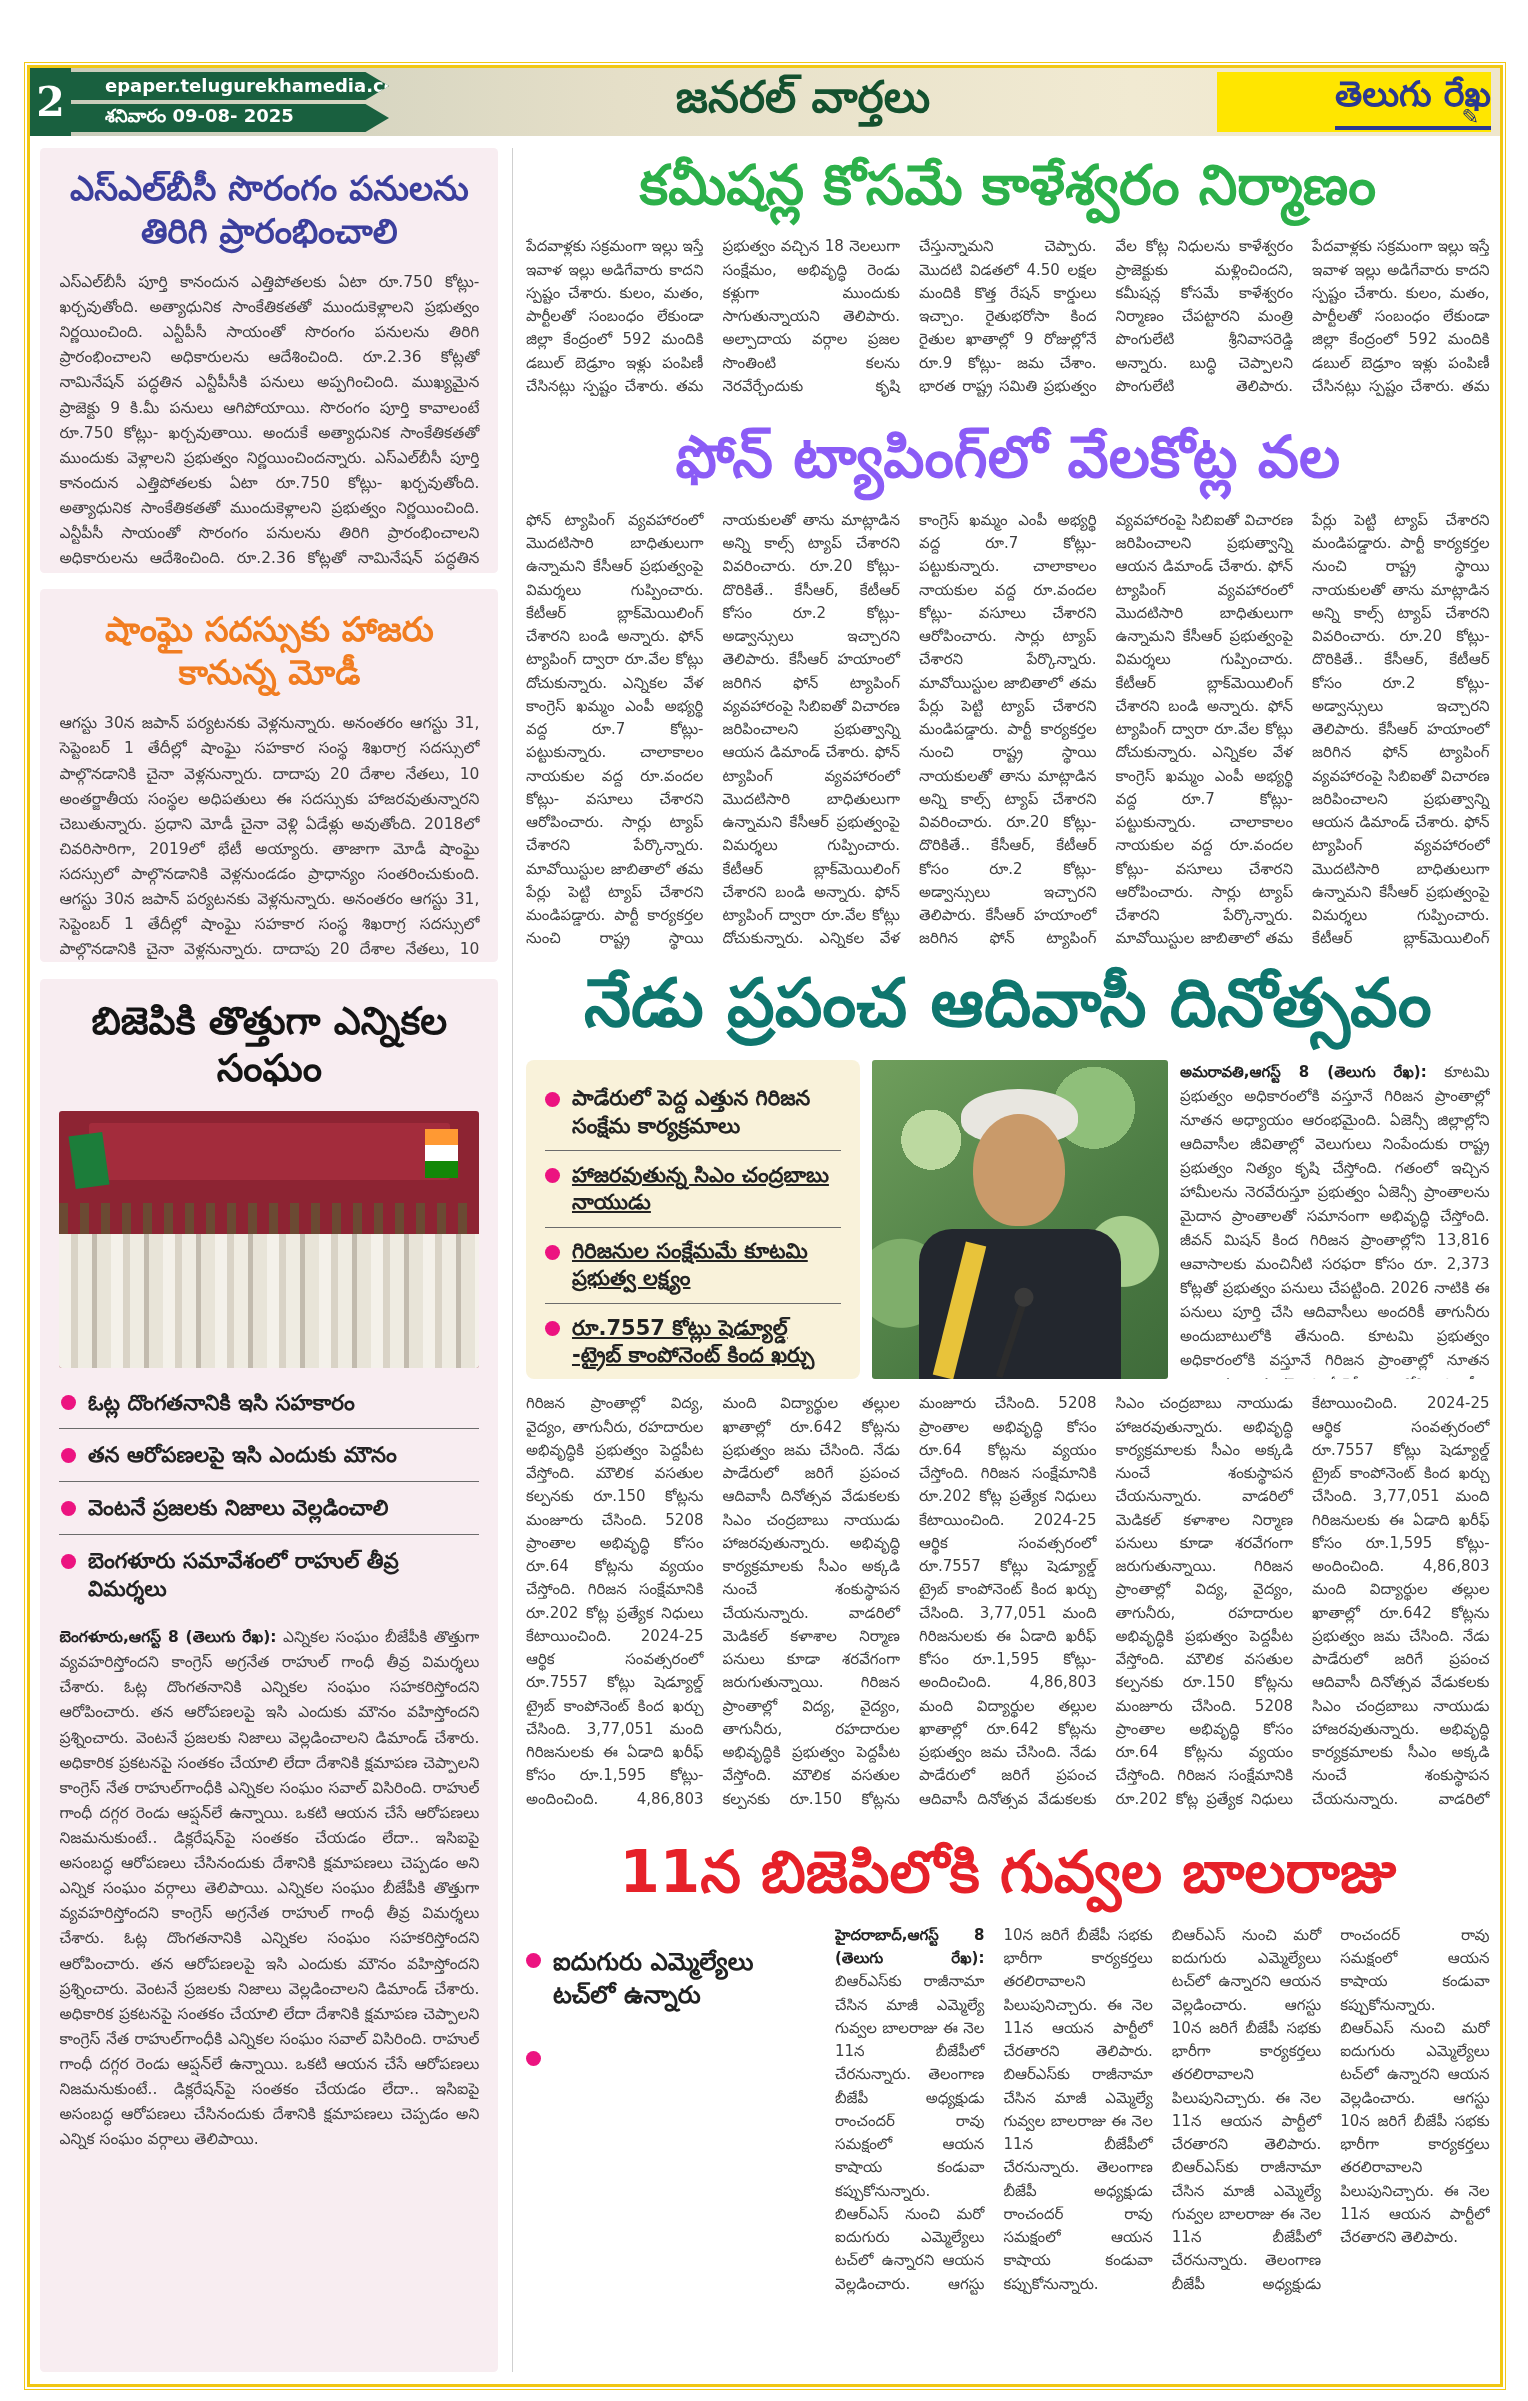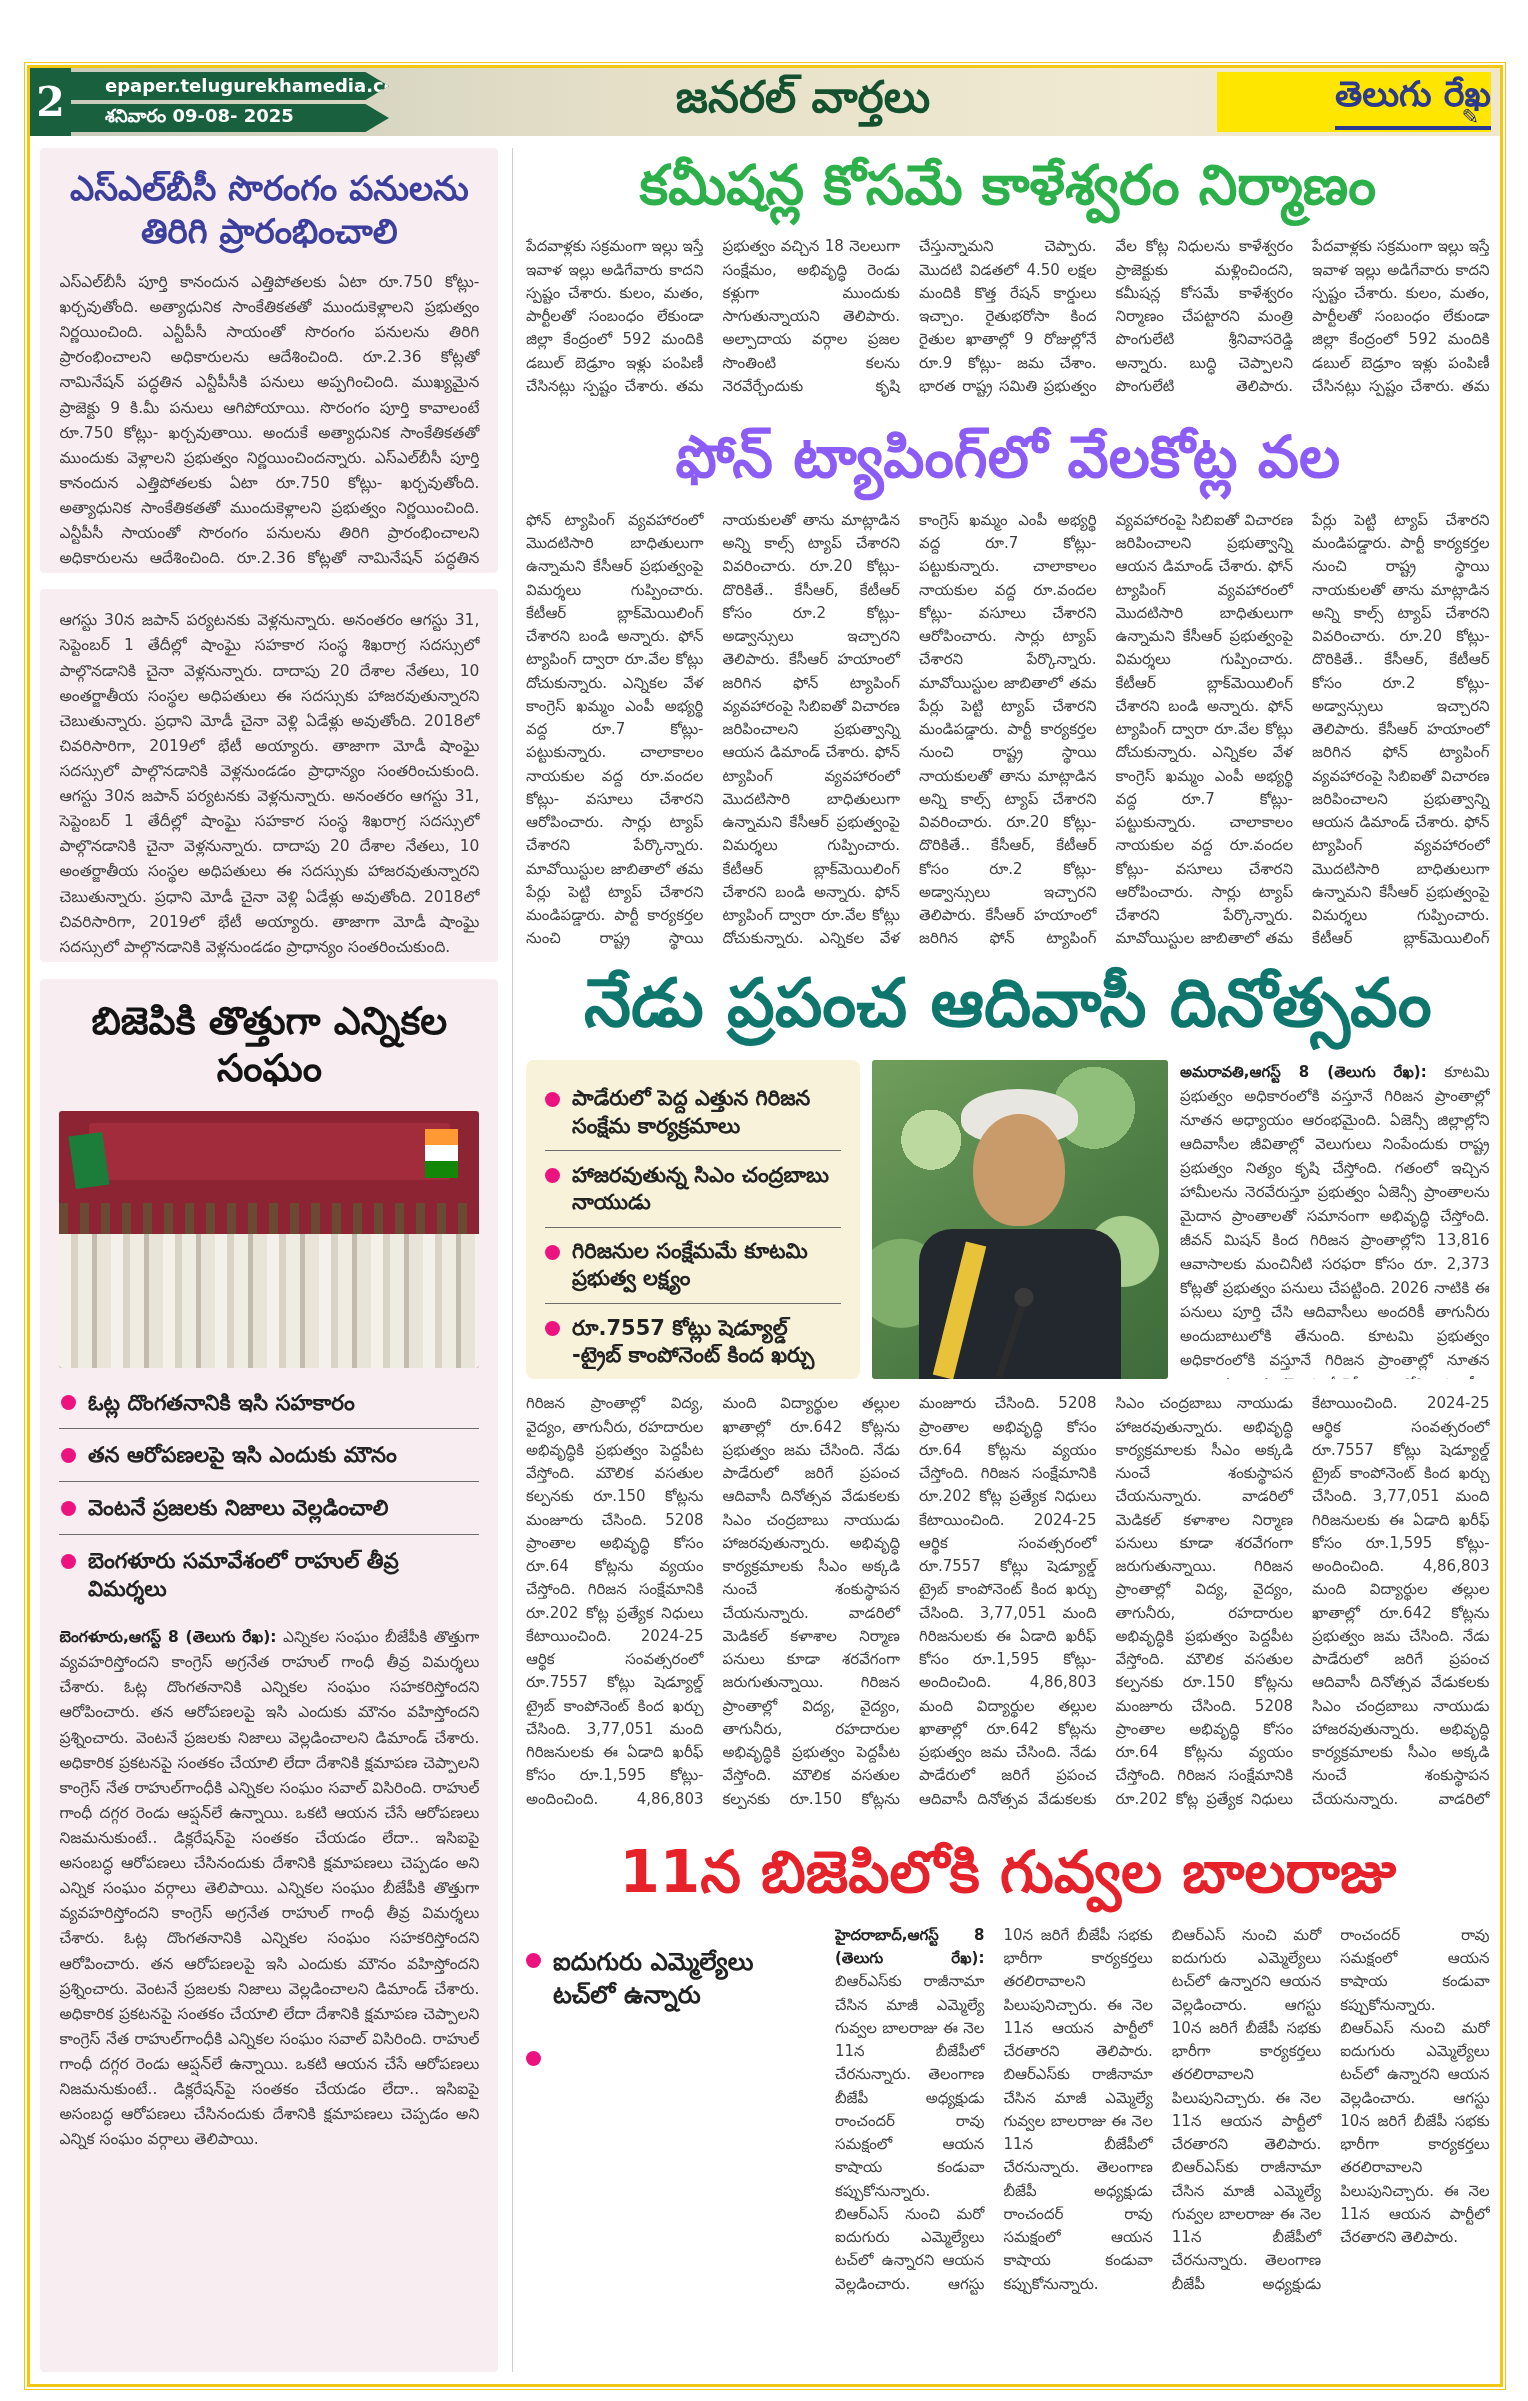--- a/index.html
+++ b/index.html
@@ -78,21 +78,21 @@
   .c4 { column-count:4; }
   .k-body { height:183px; flex:none; }
   .t-body { height:450px; flex:none; }
   .a-cont { height:441px; flex:none; margin-top:13.3px; }
   .b-body { flex:1; overflow:hidden; }
 
   
   .a-row { display:flex; gap:12px; height:319px; flex:none; }
   .a-box { width:334px; flex:none; background:#f9f2da; border-radius:8px; padding:15px 19px; overflow:hidden; }
   .a-box .bitem { font-size:21px; padding:10.4px 0; }
-  .a-box .bitem + .bitem { border-top:1.5px solid #6b6b6b; }
+  .a-box .bitem + .bitem { border-top:1.5px solid #6b6b6b;text-decoration:underline; }
   .a-side { flex:1; font-size:15px; line-height:1.6; color:#3e3e3e; text-align:justify; overflow:hidden; }
 
   
   .a-photo { width:296px; flex:none; position:relative; border-radius:3px; overflow:hidden;
     background:
       radial-gradient(circle at 20% 25%, #bcd9a0 0 30px, rgba(0,0,0,0) 30px),
       radial-gradient(circle at 75% 15%, #8fbf7a 0 41px, rgba(0,0,0,0) 41px),
       radial-gradient(circle at 85% 60%, #a8cf8e 0 35px, rgba(0,0,0,0) 36px),
       radial-gradient(circle at 10% 70%, #7fae6b 0 44px, rgba(0,0,0,0) 45px),
       linear-gradient(140deg,#6f9e5c,#4c7c44 60%,#3f6b3a); }
@@ -135,20 +135,21 @@
     <div class="content">
 
       <aside class="left-col">
 
         <article class="card card1">
           <h2 class="h-slbc">ఎస్ఎల్‌బీసీ సొరంగం పనులను తిరిగి ప్రారంభించాలి</h2>
           <p class="body-text">ఎస్ఎల్‌బీసీ పూర్తి కానందున ఎత్తిపోతలకు ఏటా రూ.750 కోట్లు- ఖర్చవుతోంది. అత్యాధునిక సాంకేతికతతో ముందుకెళ్లాలని ప్రభుత్వం నిర్ణయించింది. ఎన్టీపీసీ సాయంతో సొరంగం పనులను తిరిగి ప్రారంభించాలని అధికారులను ఆదేశించింది. రూ.2.36 కోట్లతో నామినేషన్ పద్ధతిన ఎన్టీపీసీకి పనులు అప్పగించింది. ముఖ్యమైన ప్రాజెక్టు 9 కి.మీ పనులు ఆగిపోయాయి. సొరంగం పూర్తి కావాలంటే రూ.750 కోట్లు- ఖర్చవుతాయి. అందుకే అత్యాధునిక సాంకేతికతతో ముందుకు వెళ్లాలని ప్రభుత్వం నిర్ణయించిందన్నారు. ఎస్ఎల్‌బీసీ పూర్తి కానందున ఎత్తిపోతలకు ఏటా రూ.750 కోట్లు- ఖర్చవుతోంది. అత్యాధునిక సాంకేతికతతో ముందుకెళ్లాలని ప్రభుత్వం నిర్ణయించింది. ఎన్టీపీసీ సాయంతో సొరంగం పనులను తిరిగి ప్రారంభించాలని అధికారులను ఆదేశించింది. రూ.2.36 కోట్లతో నామినేషన్ పద్ధతిన ఎన్టీపీసీకి పనులు అప్పగించింది. ముఖ్యమైన ప్రాజెక్టు 9 కి.మీ పనులు ఆగిపోయాయి. సొరంగం పూర్తి కావాలంటే రూ.750 కోట్లు- ఖర్చవుతాయి. అందుకే అత్యాధునిక సాంకేతికతతో ముందుకు వెళ్లాలని ప్రభుత్వం నిర్ణయించిందన్నారు.</p>
         </article>
 
         <article class="card card2">
+          <h2 class="h-shanghai">షాంఘై సదస్సుకు హాజరు కానున్న మోడీ</h2>
           <p class="body-text">ఆగస్టు 30న జపాన్ పర్యటనకు వెళ్లనున్నారు. అనంతరం ఆగస్టు 31, సెప్టెంబర్ 1 తేదీల్లో షాంఘై సహకార సంస్థ శిఖరాగ్ర సదస్సులో పాల్గొనడానికి చైనా వెళ్లనున్నారు. దాదాపు 20 దేశాల నేతలు, 10 అంతర్జాతీయ సంస్థల అధిపతులు ఈ సదస్సుకు హాజరవుతున్నారని చెబుతున్నారు. ప్రధాని మోడీ చైనా వెళ్లి ఏడేళ్లు అవుతోంది. 2018లో చివరిసారిగా, 2019లో భేటీ అయ్యారు. తాజాగా మోడీ షాంఘై సదస్సులో పాల్గొనడానికి వెళ్లనుండడం ప్రాధాన్యం సంతరించుకుంది. ఆగస్టు 30న జపాన్ పర్యటనకు వెళ్లనున్నారు. అనంతరం ఆగస్టు 31, సెప్టెంబర్ 1 తేదీల్లో షాంఘై సహకార సంస్థ శిఖరాగ్ర సదస్సులో పాల్గొనడానికి చైనా వెళ్లనున్నారు. దాదాపు 20 దేశాల నేతలు, 10 అంతర్జాతీయ సంస్థల అధిపతులు ఈ సదస్సుకు హాజరవుతున్నారని చెబుతున్నారు. ప్రధాని మోడీ చైనా వెళ్లి ఏడేళ్లు అవుతోంది. 2018లో చివరిసారిగా, 2019లో భేటీ అయ్యారు. తాజాగా మోడీ షాంఘై సదస్సులో పాల్గొనడానికి వెళ్లనుండడం ప్రాధాన్యం సంతరించుకుంది.</p>
         </article>
 
         <article class="card card3">
           <h2 class="h-ec">బిజెపికి తొత్తుగా ఎన్నికల సంఘం</h2>
           <div class="rally">
             <div class="banner"></div>
             <div class="flag-green"></div>
             <div class="flag-tri"></div>
             <div class="heads"></div>

